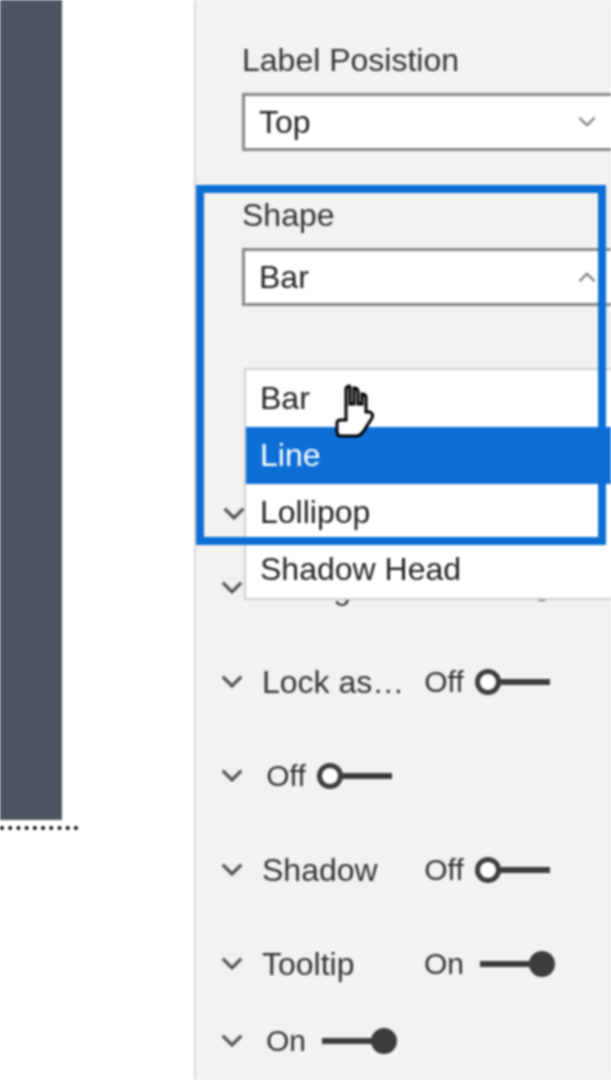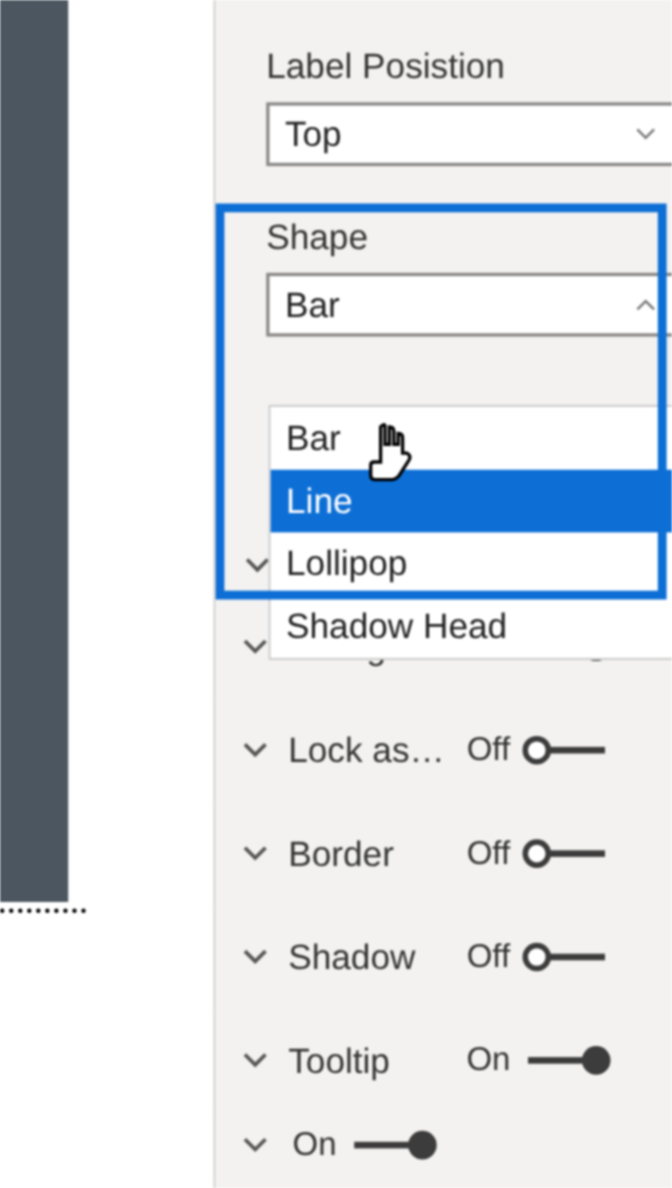--- a/index.html
+++ b/index.html
@@ -242,21 +242,20 @@
           <span class="knob"></span>
       </span>
     </div>
 
     <div class="prop-row">
       <span class="expander">
         <svg class="chev-svg" width="32" height="32" viewBox="0 0 24 24">
             <path d="M5 8l7 7 7-7" stroke="#555" stroke-width="2.5" fill="none"></path>
           </svg>
       </span>
-      <span class="plabel">Border</span>
       <span class="state">Off</span>
       <span class="toggle off">
         <span class="track"></span>
           <span class="knob"></span>
       </span>
     </div>
 
     <div class="prop-row">
       <span class="expander">
         <svg class="chev-svg" width="32" height="32" viewBox="0 0 24 24">

